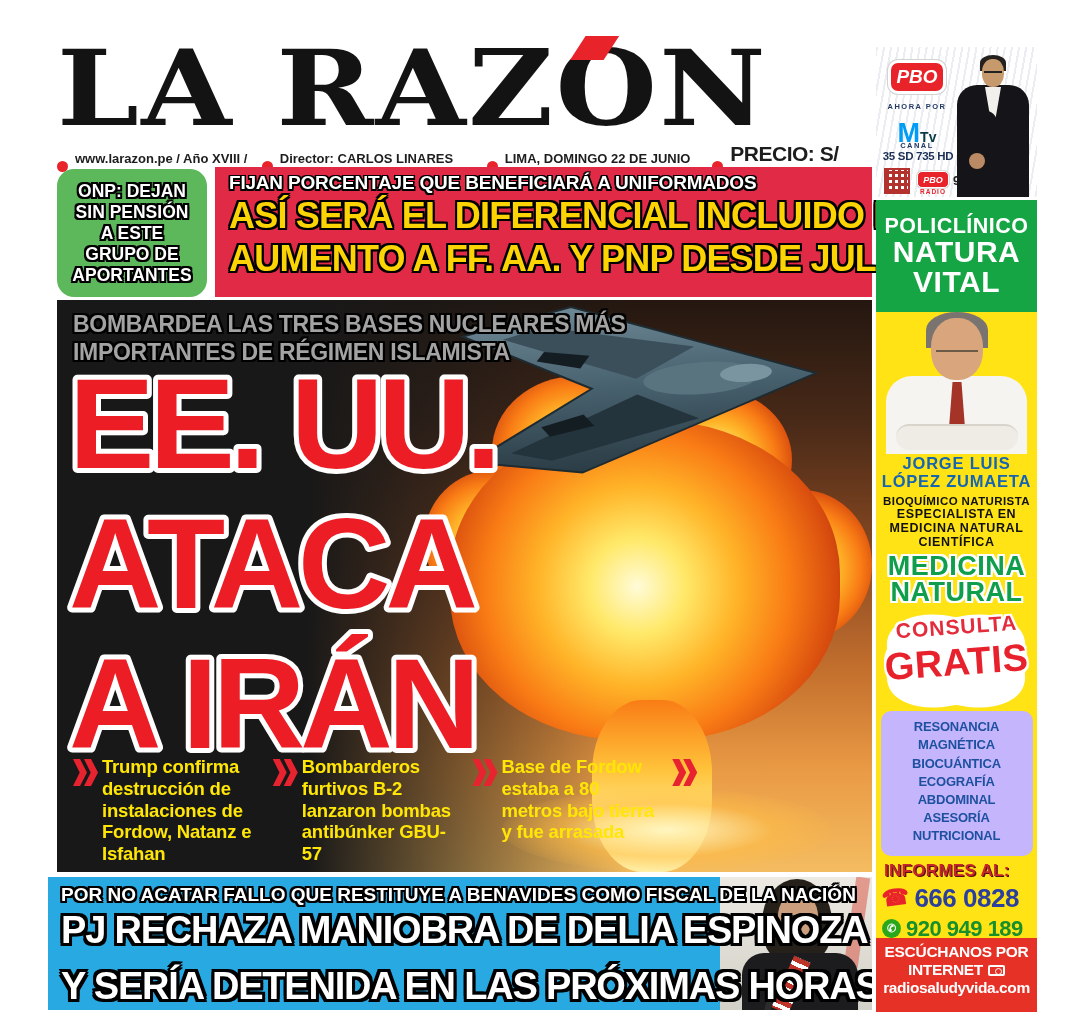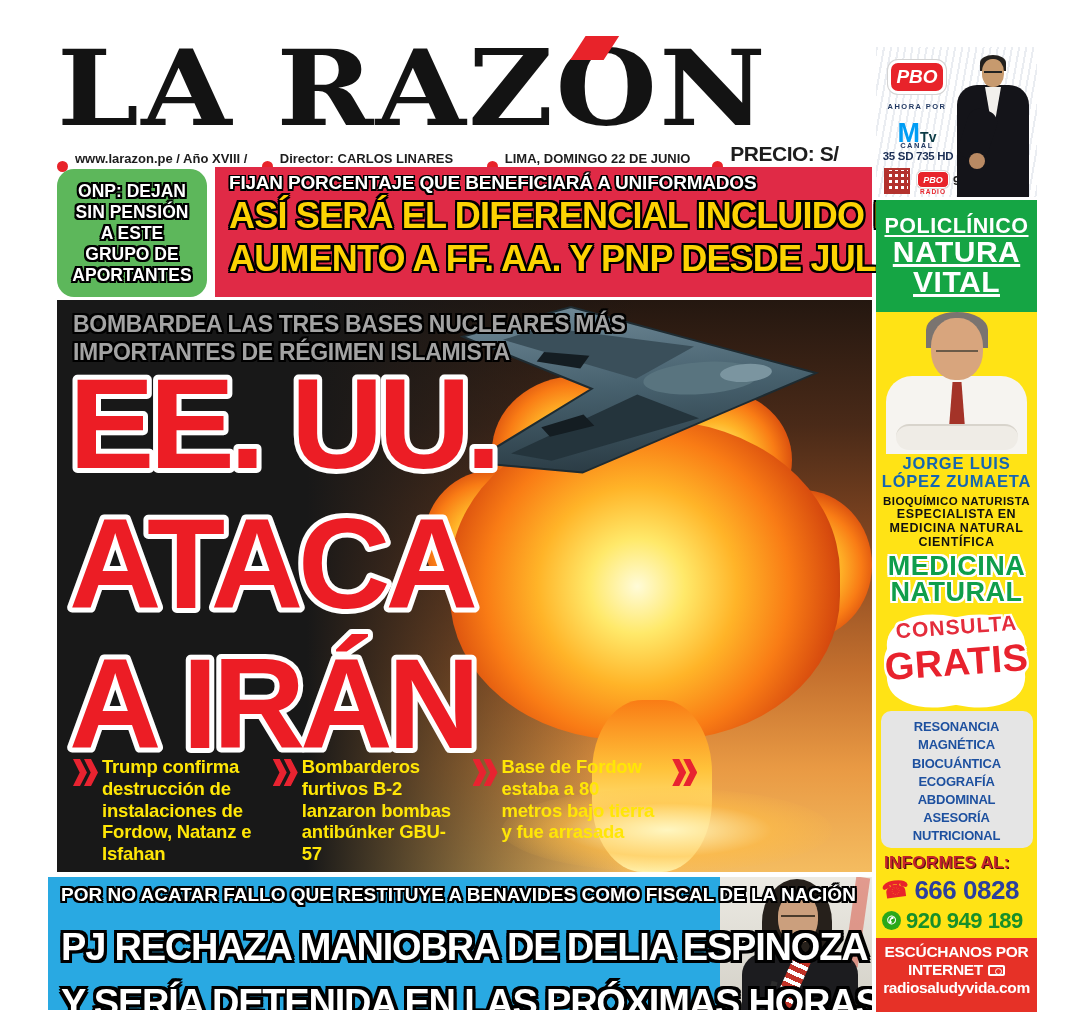--- a/index.html
+++ b/index.html
@@ -3,21 +3,21 @@
 <meta charset="utf-8">
 <style>
   * { margin:0; padding:0; box-sizing:border-box; }
   html,body { background:#ffffff; }
   .page { position:relative; width:1080px; height:1036px; background:#fff; overflow:hidden;
           font-family:"Liberation Sans", sans-serif; }
 
   
   .ob1 { text-shadow:-1.5px -1.5px 0 #000,0 -1.5px 0 #000,1.5px -1.5px 0 #000,-1.5px 0 0 #000,1.5px 0 0 #000,-1.5px 1.5px 0 #000,0 1.5px 0 #000,1.5px 1.5px 0 #000; }
   .ob2 { text-shadow:-2px -2px 0 #000,0 -2px 0 #000,2px -2px 0 #000,-2px 0 0 #000,2px 0 0 #000,-2px 2px 0 #000,0 2px 0 #000,2px 2px 0 #000; }
-  .ob3 { text-shadow:-3px -3px 0 #000,0 -3px 0 #000,3px -3px 0 #000,-3px 0 0 #000,3px 0 0 #000,-3px 3px 0 #000,0 3px 0 #000,3px 3px 0 #000,-2px -3px 0 #000,2px 3px 0 #000;margin-top:17px; }
+  .ob3 { text-shadow:-3px -3px 0 #000,0 -3px 0 #000,3px -3px 0 #000,-3px 0 0 #000,3px 0 0 #000,-3px 3px 0 #000,0 3px 0 #000,3px 3px 0 #000,-2px -3px 0 #000,2px 3px 0 #000; }
   .ow2 { text-shadow:-2px -2px 0 #fff,0 -2px 0 #fff,2px -2px 0 #fff,-2px 0 0 #fff,2px 0 0 #fff,-2px 2px 0 #fff,0 2px 0 #fff,2px 2px 0 #fff; }
 
   
   .masthead-logo { position:absolute; left:57px; top:40px; height:100px; white-space:nowrap;
     font-family:"DejaVu Serif", serif; font-weight:bold; font-size:104px; line-height:98px;
     color:#131313; letter-spacing:2px; transform:scaleX(1.12); transform-origin:left top; }
   .o-wrap { position:relative; display:inline-block; }
   .o-accent { position:absolute; top:-4px; left:20px; width:30px; height:24px; background:#e8232a;
     transform:skewX(-30deg); }
   .infobar { position:absolute; left:57px; top:142px; width:800px; display:flex; align-items:center;
@@ -111,21 +111,21 @@
   .man-glasses { position:absolute; left:35px; top:17px; width:18px; height:5px; border-bottom:2px solid #222; }
   .man-body { position:absolute; left:8px; top:34px; width:72px; height:112px; background:#141419; border-radius:20px 20px 0 0; }
   .man-shirt { position:absolute; left:36px; top:36px; width:16px; height:46px; background:#f2f0ec;
     clip-path:polygon(0 0,100% 0,50% 100%); }
   .man-arm { position:absolute; left:14px; top:58px; width:30px; height:52px; background:#141419; border-radius:12px; transform:rotate(18deg); }
   .man-fist { position:absolute; left:20px; top:102px; width:16px; height:16px; background:#b98a63; border-radius:50%; }
 
   
   .natura { position:absolute; left:876px; top:200px; width:161px; height:812px; background:#ffe315; }
   .nat-header { height:112px; background:#15a544; display:flex; flex-direction:column; justify-content:center;
-    align-items:center; color:#fff; font-weight:bold; line-height:0.98; letter-spacing:0.5px;text-decoration:underline; }
+    align-items:center; color:#fff; font-weight:bold; line-height:0.98; letter-spacing:0.5px; }
   .nh1 { font-size:21.5px; } .nh2 { font-size:30px; } .nh3 { font-size:30px; }
   .doc { position:relative; height:142px; }
   .doc-hair { position:absolute; left:50px; top:0px; width:62px; height:36px; background:#7a7470; border-radius:50% 50% 0 0; }
   .doc-face { position:absolute; left:55px; top:6px; width:52px; height:62px; background:#d8a57d; border-radius:46%; }
   .doc-glasses { position:absolute; left:60px; top:28px; width:42px; height:12px;
     border-bottom:2.5px solid #6b5a48; }
   .doc-coat { position:absolute; left:10px; top:64px; width:141px; height:78px; background:#f6f4f0; border-radius:26px 26px 0 0; }
   .doc-tie { position:absolute; left:73px; top:70px; width:16px; height:46px; background:#a43328;
     clip-path:polygon(22% 0,78% 0,100% 100%,0 100%); }
   .doc-arms { position:absolute; left:20px; top:112px; width:122px; height:26px; background:#efece6;
@@ -136,21 +136,21 @@
   .ns2 { font-size:12.5px; letter-spacing:0.6px; }
   .nat-med { text-align:center; color:#0f9e4b; font-weight:bold; font-size:27px; line-height:0.95;
     letter-spacing:0.5px; margin-top:5px; }
   .consulta-wrap { position:relative; height:100px; margin-top:4px; }
   .starburst { position:absolute; left:8px; top:10px; width:144px; height:84px; background:#fff; border-radius:50%; }
   .sb2 { transform:rotate(20deg); } .sb3 { transform:rotate(-20deg); }
   .consulta { position:absolute; left:0; top:6px; width:100%; text-align:center; color:#e42d3c;
     font-weight:bold; font-size:21px; letter-spacing:1px; transform:rotate(-4deg); }
   .gratis { position:absolute; left:0; top:32px; width:100%; text-align:center; color:#e8222d;
     font-weight:bold; font-size:38px; letter-spacing:0.5px; transform:rotate(-4deg); }
-  .services { margin:2px auto 0; width:152px; background:#e5e5e5; border-radius:10px; padding:7px 0 2px;
+  .services { margin:2px auto 0; width:152px; background:#c4b5fd; border-radius:10px; padding:7px 0 10px;
     text-align:center; color:#1d509f; font-weight:bold; font-size:13px; line-height:1.4; letter-spacing:-0.2px; }
   .informes { color:#c6252b; font-weight:bold; font-size:17px; letter-spacing:0.3px; padding-left:8px;
     margin-top:5px; text-shadow:1.2px 1.2px 0 #551010; }
   .phone-row { display:flex; align-items:center; gap:5px; padding-left:6px; margin-top:2px; }
   .phone-glyph { color:#e8232a; font-size:22px; font-weight:bold; transform:rotate(-8deg); }
   .phone1 { color:#2b3f9e; font-size:26px; font-weight:bold; letter-spacing:-0.5px; }
   .wa-icon { width:19px; height:19px; background:#2aa81a; border-radius:50%; color:#fff; font-size:11px;
     display:flex; align-items:center; justify-content:center; font-weight:bold; flex:none; }
   .phone2 { color:#178f2a; font-size:22px; font-weight:bold; letter-spacing:-0.5px; }
   .addr { text-align:center; color:#179a3d; font-weight:bold; font-size:19.5px; line-height:1.08; letter-spacing:-0.5px; margin-top:2px; }

